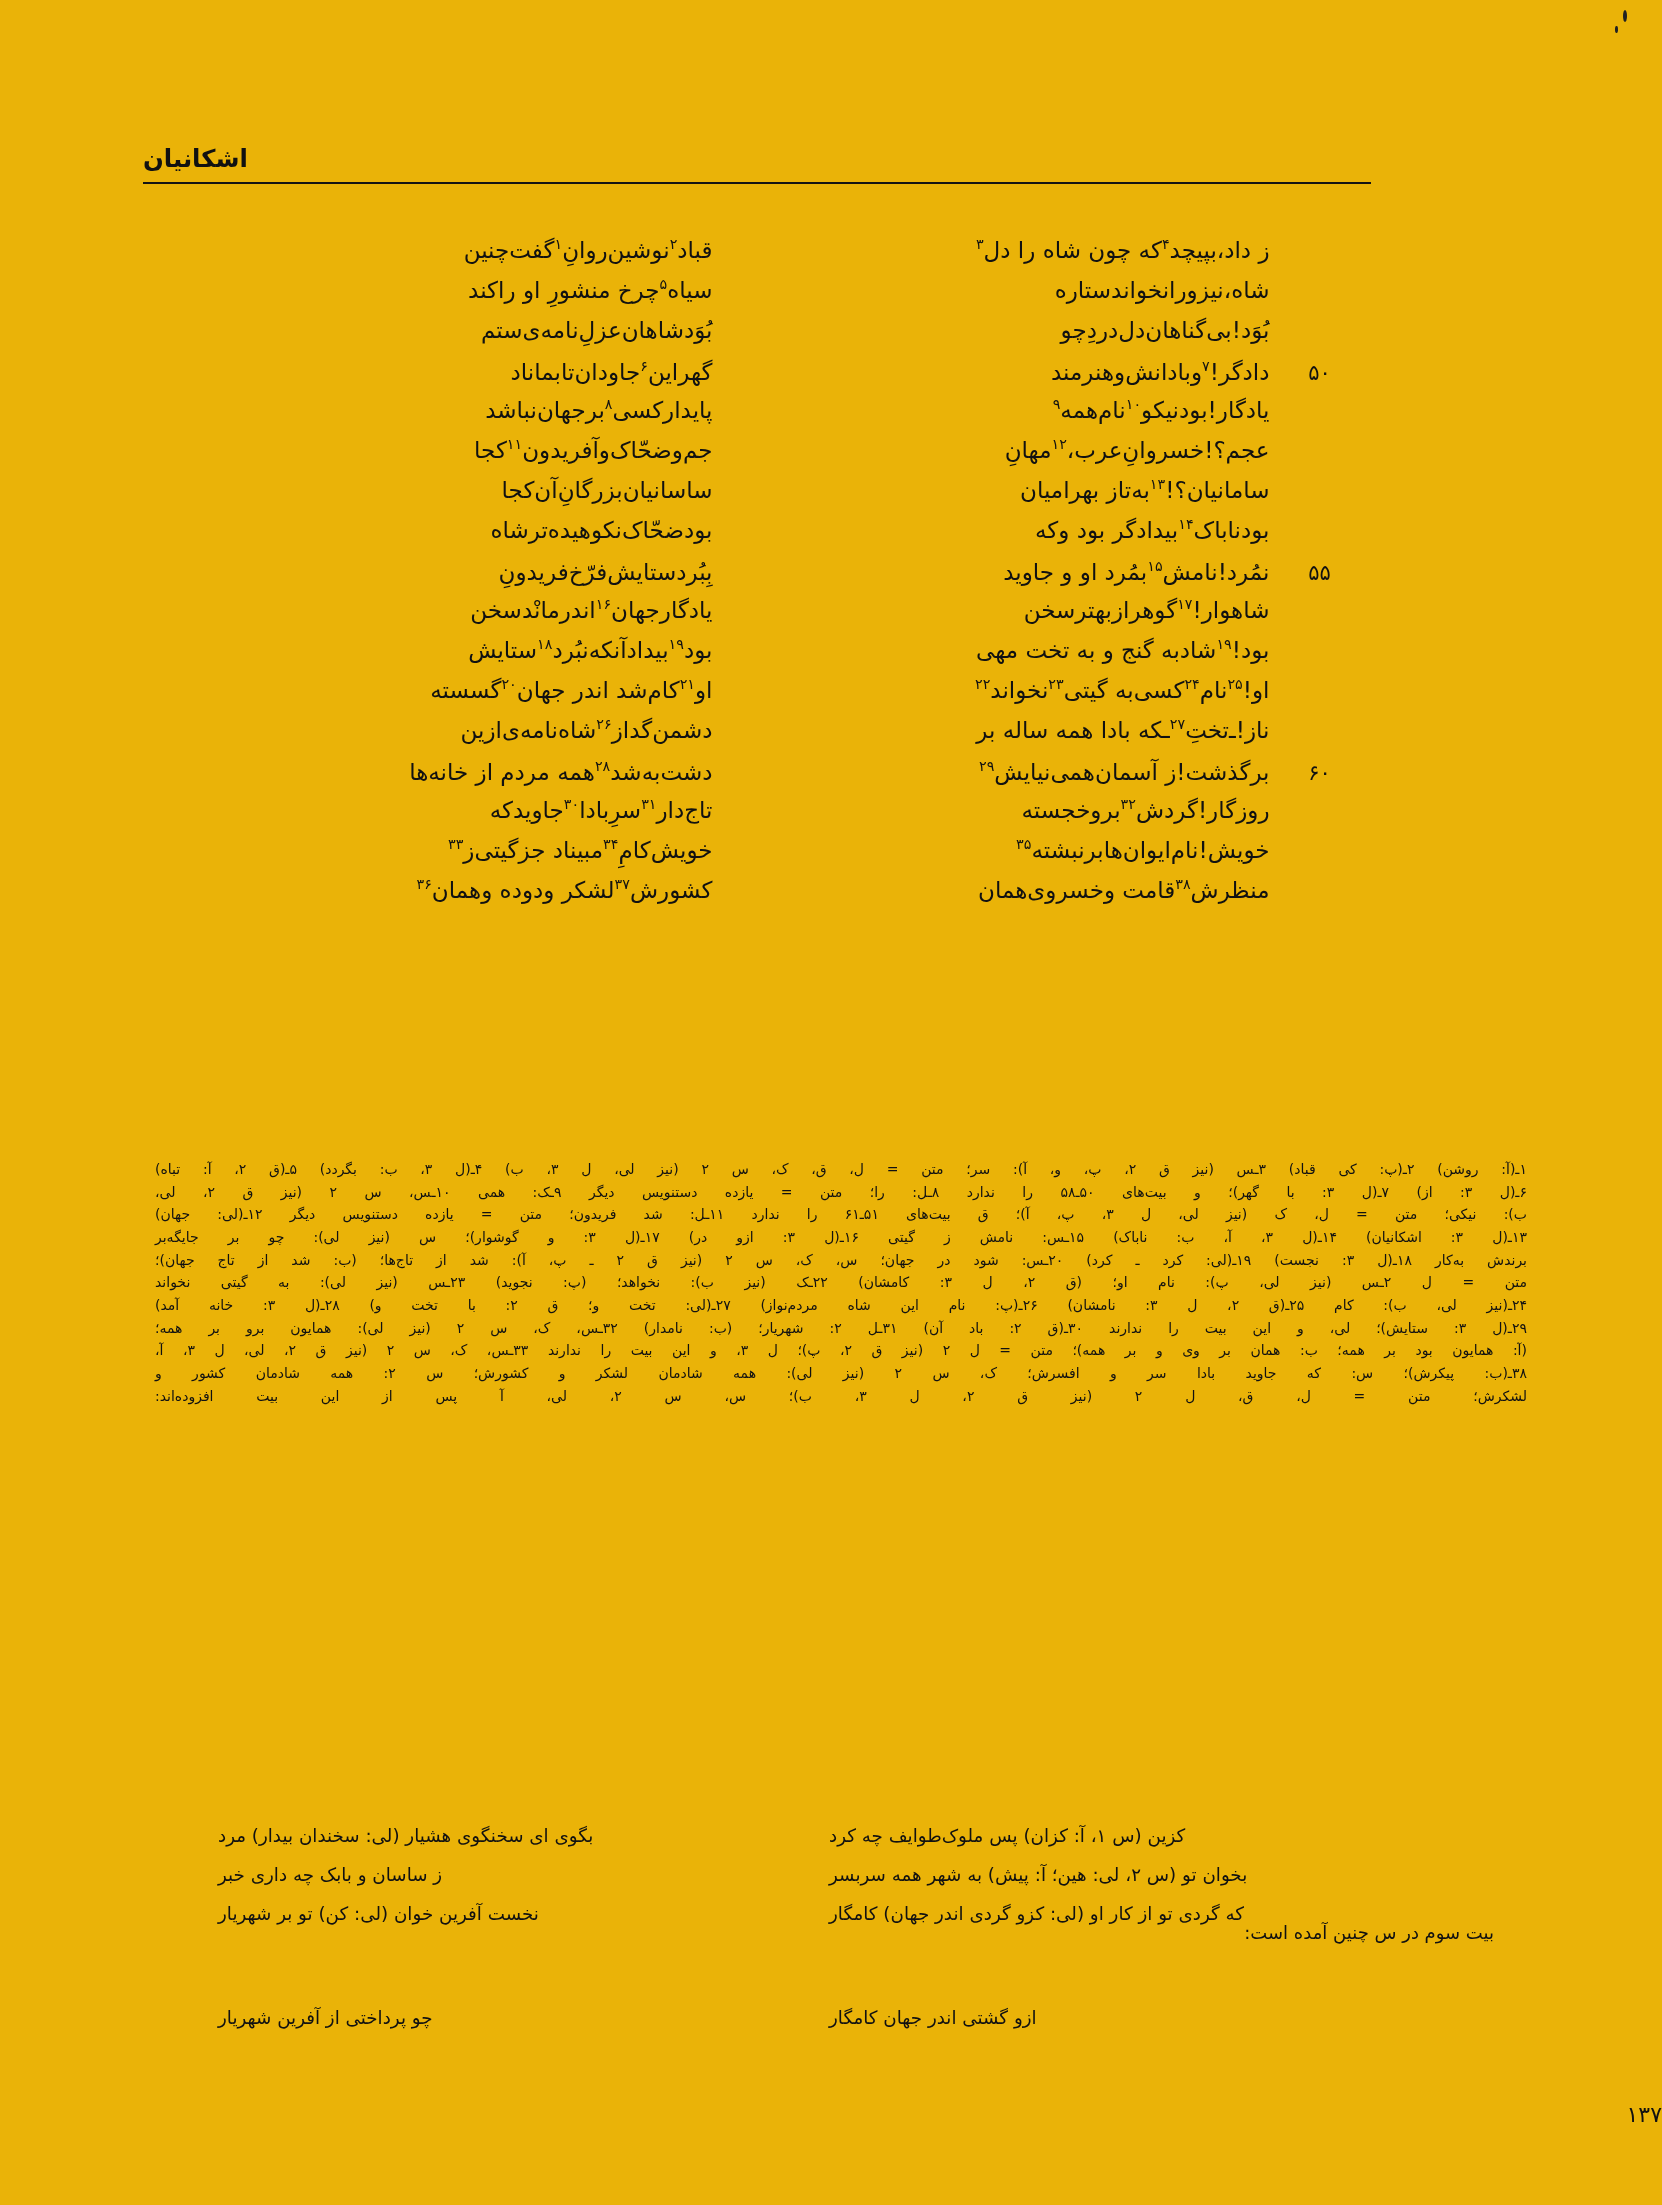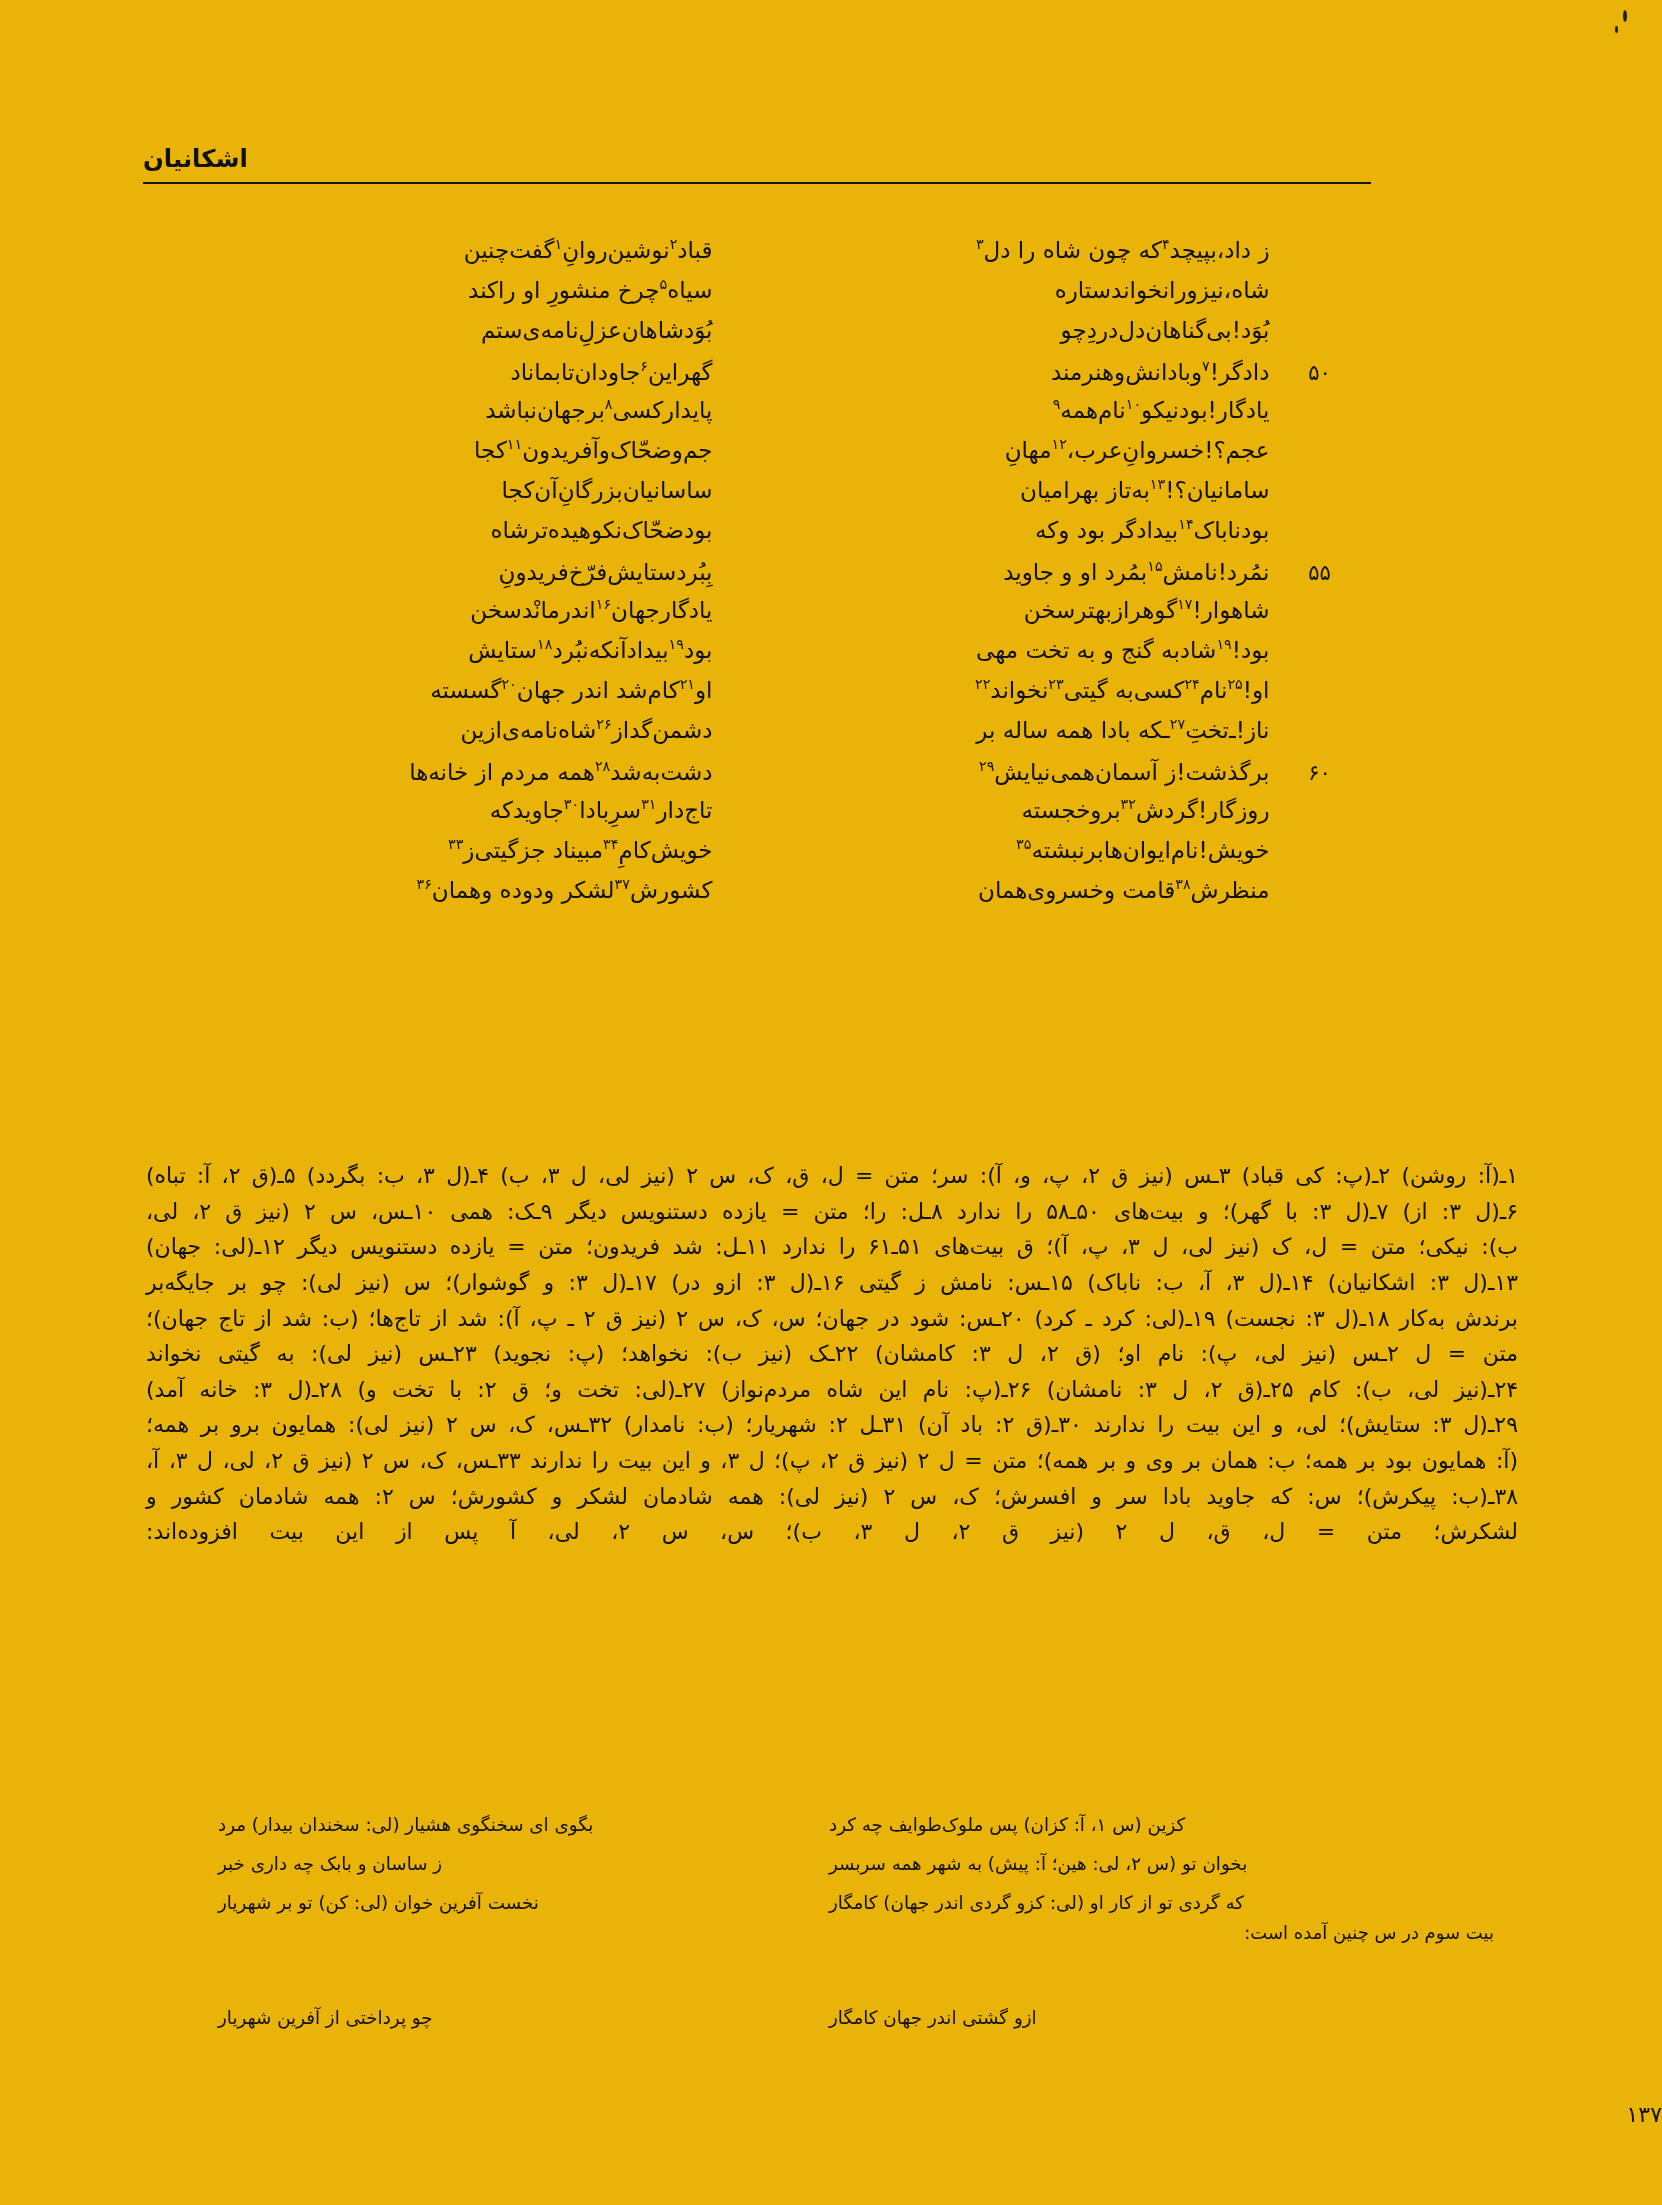--- a/index.html
+++ b/index.html
@@ -47,37 +47,37 @@
     justify-content:flex-end;
     padding:0 9.5px 0 9.5px;
     box-sizing:border-box;
   }
   .hemistich.right{margin-left:22px;}
   .hemistich span.w{display:inline-block;}
   sup{font-size:14.3px;vertical-align:super;line-height:0;}
 
   
   .apparatus{
-    position:absolute;left:146px;top:1158px;width:1372px;
-    font-size:22px;line-height:1.62;
+    position:absolute;left:155px;top:1158px;width:1372px;
+    font-size:14px;line-height:1.62;
     text-align:justify;text-align-last:justify;
     direction:rtl;
   }
   .app-line{
     display:block;white-space:nowrap;
   }
 
   
   .added-verses{
     position:absolute;left:177px;top:1806px;width:1317px;
     font-size:18.3px;line-height:1.0;
   }
   .av-row{
     display:flex;flex-direction:row-reverse;
-    height:39px;align-items:center;
+    height:39px;align-items:flex-end;
   }
   .av-h{
     flex:0 0 611px;width:611px;white-space:nowrap;
     display:flex;flex-direction:row-reverse;justify-content:space-between;
   }
   .av-h.r{margin-left:41px;}
   .av-note{
     position:absolute;right:0;top:118px;font-size:18px;white-space:nowrap;
   }
   .added-verses2{

